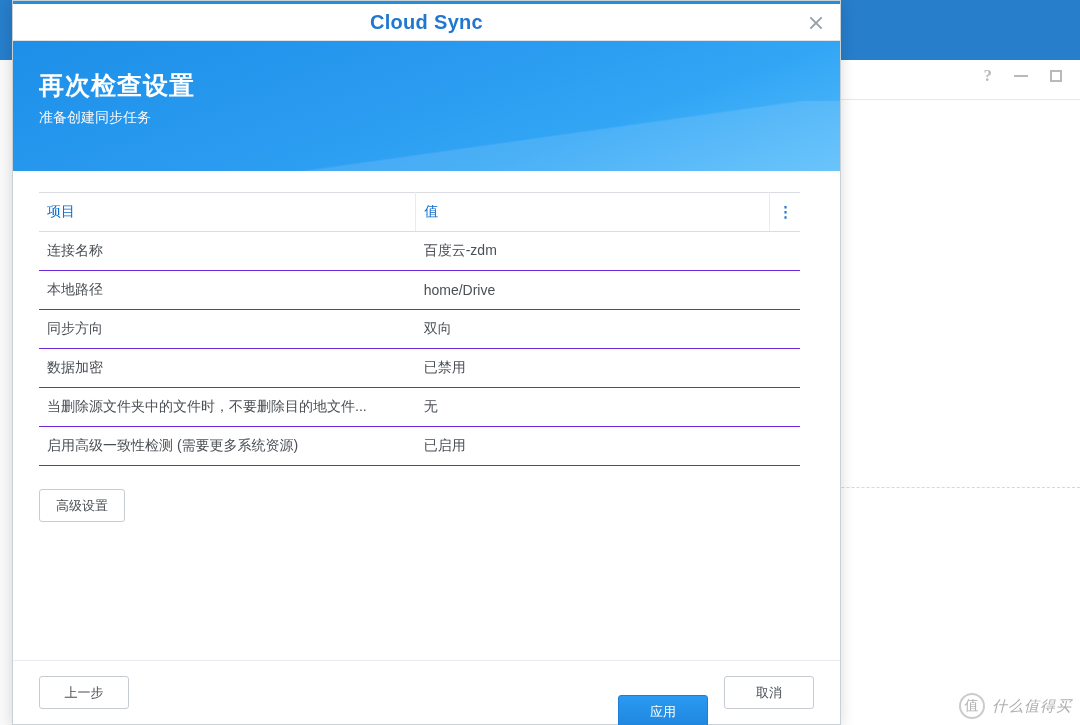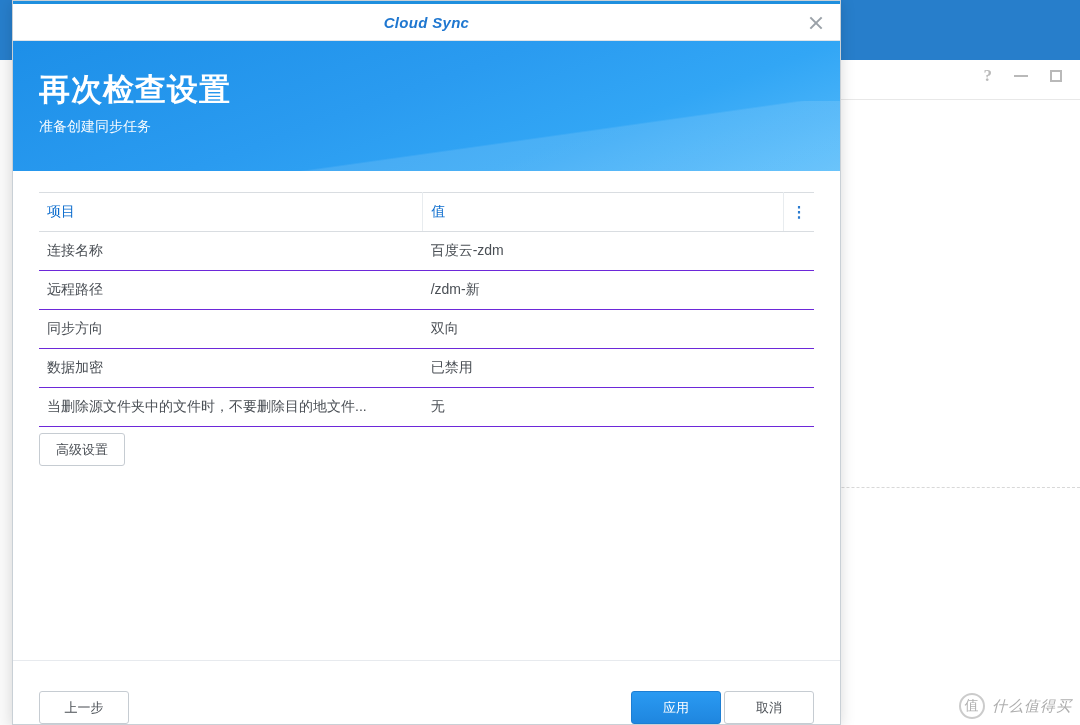--- a/index.html
+++ b/index.html
@@ -34,21 +34,21 @@
     position:absolute; left:12px; top:0; width:829px; height:725px;
     background:#fff; border:1px solid #c9d0d6; box-shadow: 0 2px 14px rgba(0,0,0,0.15);
     display:flex; flex-direction:column;
   }
   .dialog-titlebar {
     height:40px; border-top:3px solid #1f8fde; border-bottom:1px solid #e0e4e8;
     display:flex; align-items:center; justify-content:center; position:relative;
     background:#fff;
   }
   .dialog-title {
-    color:#1f77d0; font-size:15px; font-weight:bold; font-style:italic;
+    color:#1f77d0; font-size:20px; font-weight:bold; 
     letter-spacing:0.3px;
   }
   .close-x {
     position:absolute; right:13px; top:8px; width:22px; height:22px; cursor:pointer;
     color:#9aa1a8;
   }
   .close-x::before, .close-x::after {
     content:""; position:absolute; left:3px; top:10px; width:16px; height:2px; background:#9aa1a8;
   }
   .close-x::before { transform:rotate(45deg); }
@@ -57,25 +57,25 @@
   .banner {
     height:130px;
     background: linear-gradient(160deg, #1d8fe8 0%, #2a9bf0 45%, #32a6f5 70%, #56bcfb 100%);
     position:relative; color:#fff; padding:28px 26px 0 26px;
   }
   .banner::after{
     content:""; position:absolute; left:0; right:0; bottom:0; height:70px;
     background:linear-gradient(-8deg, rgba(255,255,255,0.12) 0%, rgba(255,255,255,0.12) 40%, rgba(255,255,255,0) 41%);
     pointer-events:none;
   }
-  .banner-h { font-size:31px; font-weight:700; letter-spacing:1px; }
+  .banner-h { font-size:25px; font-weight:700; letter-spacing:1px; }
   .banner-sub { font-size:14px; margin-top:7px; font-weight:400; opacity:0.96; }
 
   .body {
-    flex:1; padding:21px 26px 0 26px; position:relative;
+    flex:1; padding:21px 40px 0 26px; position:relative;
   }
 
   table.settings {
     width:100%; border-collapse:collapse; table-layout:fixed;
   }
   table.settings col.c-item { width:49.5%; }
   table.settings col.c-val  { width:46.5%; }
   table.settings col.c-act  { width:4%; }
   table.settings th {
     text-align:left; font-weight:400; color:#0a6bcd; font-size:14px;
@@ -83,29 +83,29 @@
     border-right:1px solid #e8ecef; background:#fff;
   }
   table.settings th:last-child { border-right:none; text-align:center; color:#0a6bcd;}
   table.settings td {
     padding:10px 8px 10px 8px; font-size:14px; color:#4a4f55;
     border-bottom:1px solid #6d28d9; white-space:nowrap; overflow:hidden; text-overflow:ellipsis;
   }
   .kebab { font-size:15px; font-weight:bold; color:#2a7bd0; cursor:pointer; }
 
   .adv-btn {
-    margin-top:6px; display:inline-block;
+    margin-top:23px; display:inline-block;
     border:1px solid #c6ccd2; background:#fff; color:#4a4f55;
     height:33px; line-height:31px; padding:0 16px; font-size:13px;
     border-radius:3px; cursor:pointer;
   }
 
   .footer {
-    height:64px; border-top:1px solid #e7eaee; display:flex; align-items:flex-end;
-    padding:0 26px; gap:3px;
+    height:64px; border-top:1px solid #e7eaee; display:flex; align-items:center;
+    padding:0 26px; gap:16px;
   }
   .spacer{ flex:1; }
   .btn {
     min-width:90px; height:33px; line-height:31px; text-align:center;
     border:1px solid #c6ccd2; background:#fff; color:#4a4f55;
     font-size:13px; border-radius:3px; cursor:pointer; padding:0 16px;
   }
   .btn-primary{
     background:linear-gradient(#2a9af2,#1f86df); border:1px solid #1d7ed3;
     color:#fff;
@@ -160,34 +160,38 @@
           <th>值</th>
           <th><span class="kebab">⋮</span></th>
         </tr>
       </thead>
       <tbody>
         <tr>
             <td>连接名称</td>
             <td colspan="2">百度云-zdm</td>
           </tr>
         <tr>
-            <td>远程路径</td>
-            <td colspan="2">/zdm-新</td>
+            <td>本地路径</td>
+            <td colspan="2">home/Drive</td>
           </tr>
         <tr>
             <td>同步方向</td>
             <td colspan="2">双向</td>
           </tr>
         <tr>
             <td>数据加密</td>
             <td colspan="2">已禁用</td>
           </tr>
         <tr>
             <td>当删除源文件夹中的文件时，不要删除目的地文件...</td>
             <td colspan="2">无</td>
+          </tr>
+        <tr>
+            <td>启用高级一致性检测 (需要更多系统资源)</td>
+            <td colspan="2">已启用</td>
           </tr>
       </tbody>
     </table>
 
     <button class="adv-btn">高级设置</button>
   </div>
 
   <div class="footer">
     <button class="btn">上一步</button>
     <div class="spacer"></div>

